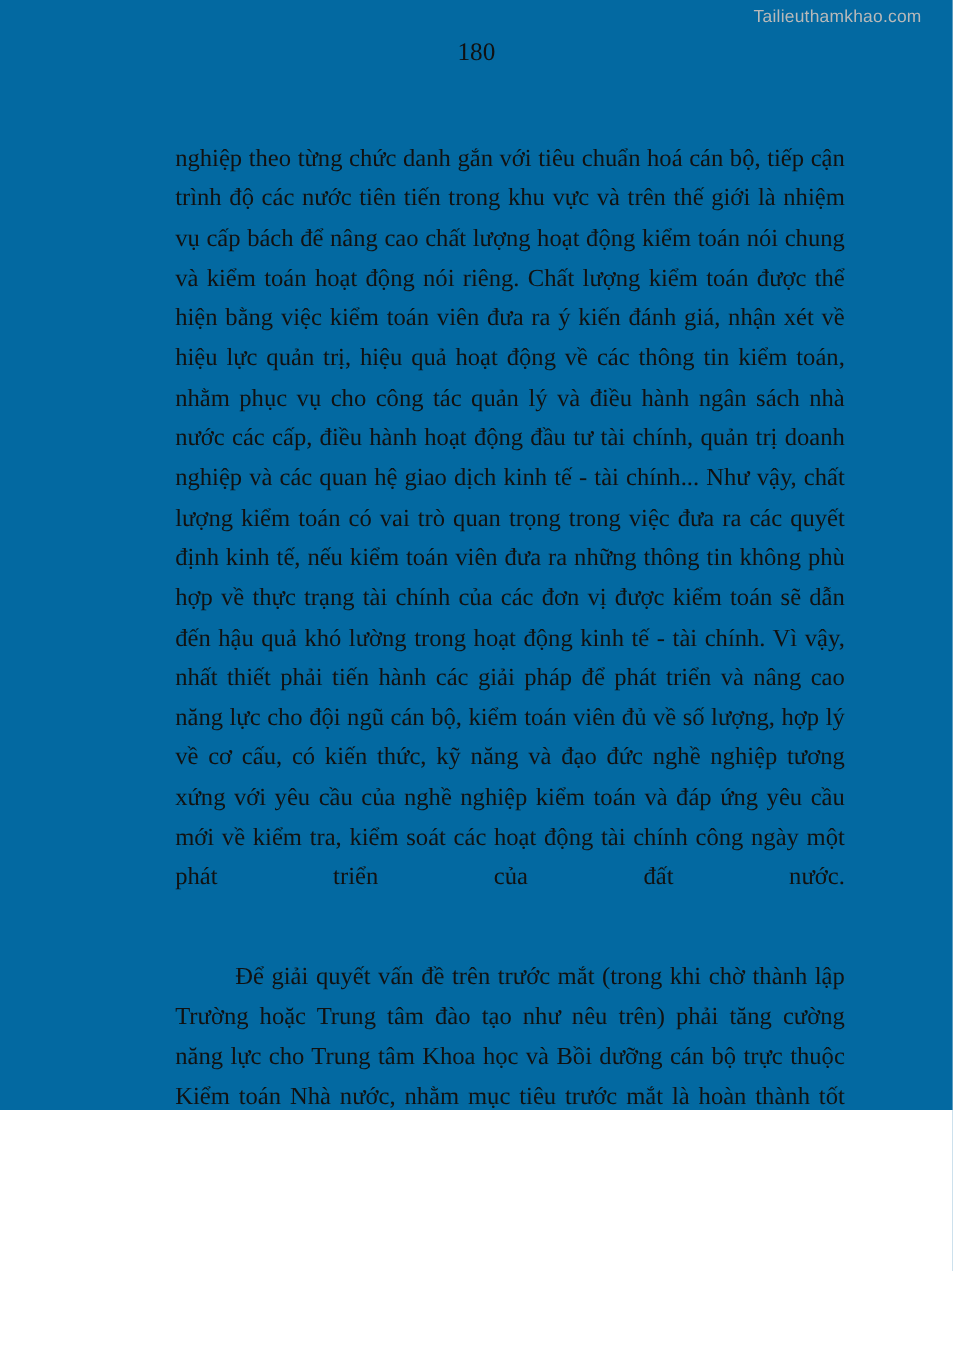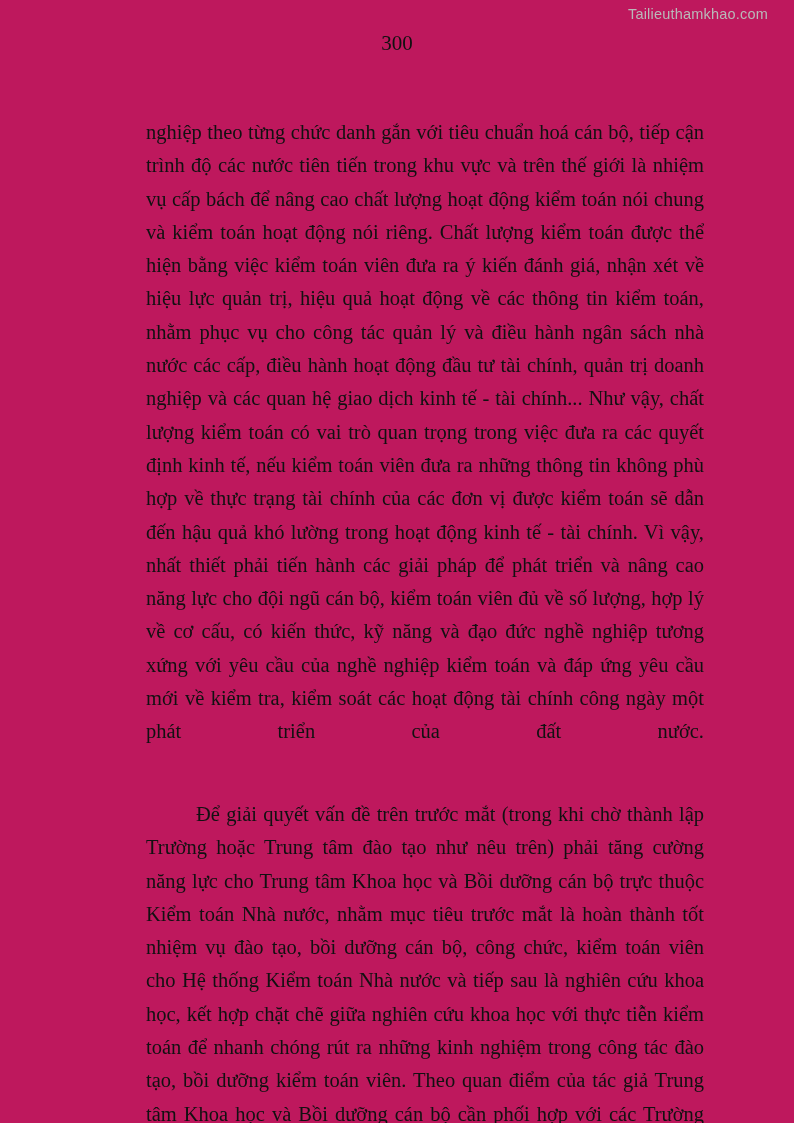--- a/index.html
+++ b/index.html
@@ -7,22 +7,22 @@
     padding: 0;
     background: #ffffff;
   }
   body {
     font-family: "Liberation Serif", "DejaVu Serif", serif;
     color: #000000;
   }
   .page {
     position: relative;
     width: 794px;
-    height: 1123px;
-    background: #be185d;
+    height: 925px;
+    background: #0369a1;
     overflow: hidden;
     box-sizing: border-box;
   }
   .watermark {
     position: absolute;
     top: 6px;
     right: 26px;
     font-family: "Liberation Sans", "DejaVu Sans", sans-serif;
     font-size: 14.5px;
     letter-spacing: 0.2px;
@@ -67,21 +67,21 @@
     width: 100%;
   }
 </style>
 </head>
 <body>
 
 <div class="page">
 
   <div class="watermark">Tailieuthamkhao.com</div>
 
-  <div class="page-number">300</div>
+  <div class="page-number">180</div>
 
   <div class="content">
     <p class="para">nghiệp theo từng chức danh gắn với tiêu chuẩn hoá cán bộ, tiếp cận trình độ các nước tiên tiến trong khu vực và trên thế giới là nhiệm vụ cấp bách để nâng cao chất lượng hoạt động kiểm toán nói chung và kiểm toán hoạt động nói riêng. Chất lượng kiểm toán được thể hiện bằng việc kiểm toán viên đưa ra ý kiến đánh giá, nhận xét về hiệu lực quản trị, hiệu quả hoạt động về các thông tin kiểm toán, nhằm phục vụ cho công tác quản lý và điều hành ngân sách nhà nước các cấp, điều hành hoạt động đầu tư tài chính, quản trị doanh nghiệp và các quan hệ giao dịch kinh tế - tài chính... Như vậy, chất lượng kiểm toán có vai trò quan trọng trong việc đưa ra các quyết định kinh tế, nếu kiểm toán viên đưa ra những thông tin không phù hợp về thực trạng tài chính của các đơn vị được kiểm toán sẽ dẫn đến hậu quả khó lường trong hoạt động kinh tế - tài chính. Vì vậy, nhất thiết phải tiến hành các giải pháp để phát triển và nâng cao năng lực cho đội ngũ cán bộ, kiểm toán viên đủ về số lượng, hợp lý về cơ cấu, có kiến thức, kỹ năng và đạo đức nghề nghiệp tương xứng với yêu cầu của nghề nghiệp kiểm toán và đáp ứng yêu cầu mới về kiểm tra, kiểm soát các hoạt động tài chính công ngày một phát triển của đất nước.</p>
     <p class="para indent">Để giải quyết vấn đề trên trước mắt (trong khi chờ thành lập Trường hoặc Trung tâm đào tạo như nêu trên) phải tăng cường năng lực cho Trung tâm Khoa học và Bồi dưỡng cán bộ trực thuộc Kiểm toán Nhà nước, nhằm mục tiêu trước mắt là hoàn thành tốt nhiệm vụ đào tạo, bồi dưỡng cán bộ, công chức, kiểm toán viên cho Hệ thống Kiểm toán Nhà nước và tiếp sau là nghiên cứu khoa học, kết hợp chặt chẽ giữa nghiên cứu khoa học với thực tiễn kiểm toán để nhanh chóng rút ra những kinh nghiệm trong công tác đào tạo, bồi dưỡng kiểm toán viên. Theo quan điểm của tác giả Trung tâm Khoa học và Bồi dưỡng cán bộ cần phối hợp với các Trường Đại học và các Viện nghiên cứu trong và ngoài nước nghiên cứu xây dựng để ban hành:</p>
 
   </div>
 
 </div>
 
 </body></html>

